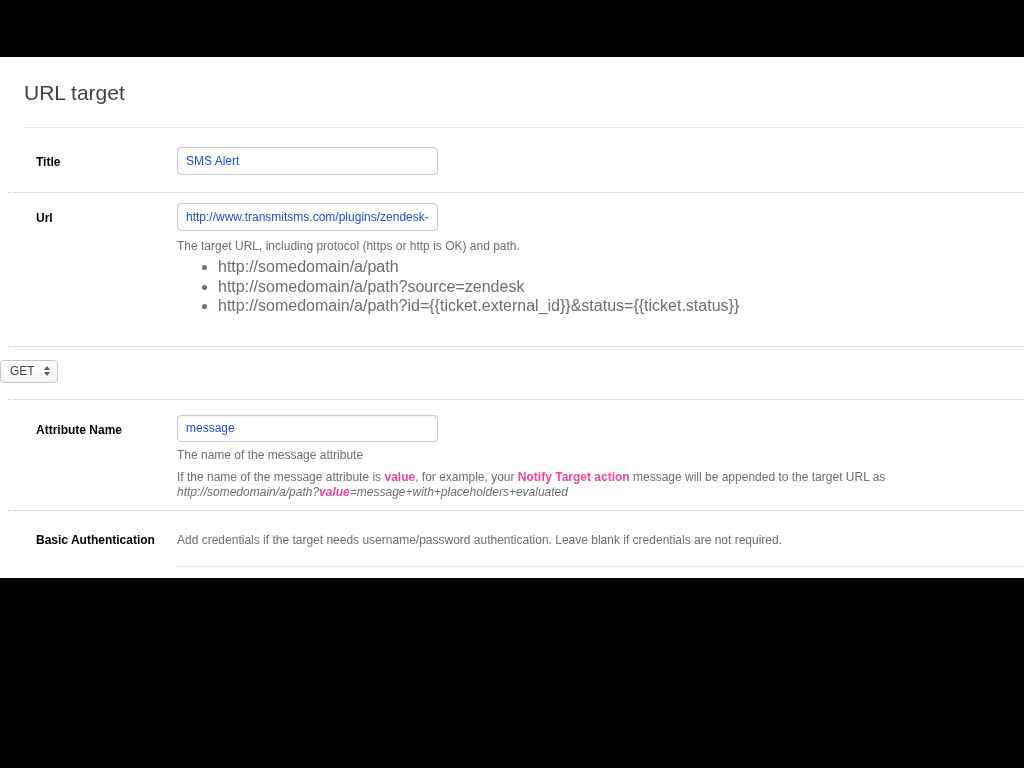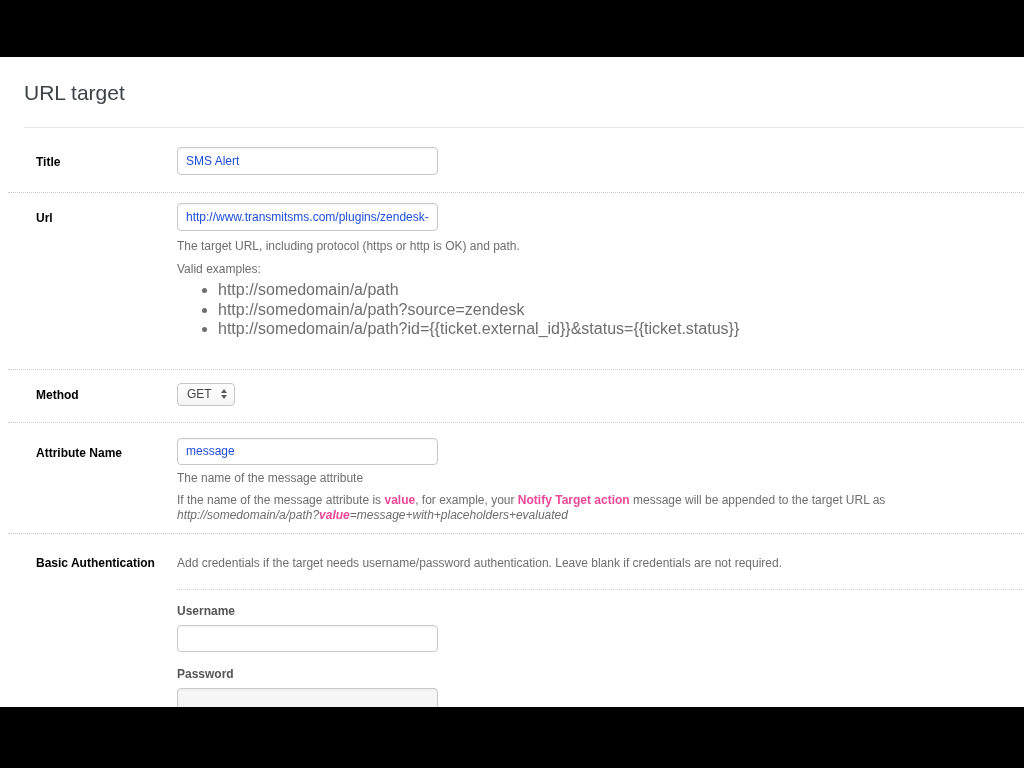--- a/index.html
+++ b/index.html
@@ -5,21 +5,21 @@
   * { box-sizing: border-box; margin: 0; padding: 0; }
   html, body { width: 1024px; height: 768px; overflow: hidden; }
   body {
     font-family: "Liberation Sans", sans-serif;
     background: #000;
     color: #555;
   }
   .letterbox { width: 100%; background: #000; }
   .letterbox.top { height: 57px; }
   .letterbox.bottom { height: 61px; }
-  .content { height: 650px; background: #fff; overflow: hidden; }
+  .content { height: 521px; background: #fff; overflow: hidden; }
 
   h1.page-title {
     padding: 23px 0 0 24px;
     font-size: 21px;
     font-weight: 500;
     color: #3e4247;
     line-height: 25px;
   }
   .hr { border: 0; }
   .hr-heading { border-top: 1px solid #e9e9e9; margin: 22px 0 0 24px; }
@@ -140,32 +140,30 @@
       <input type="text" class="text-input" value="SMS Alert" style="">
     </div>
   </div>
   <hr class="hr hr-section">
 
   <div class="row row-url">
     <div class="flabel">Url</div>
     <div class="fcontent">
       <input type="text" class="text-input" value="http://www.transmitsms.com/plugins/zendesk-pro" style="">
       <div class="help">The target URL, including protocol (https or http is OK) and path.</div>
-      <div class="examples-heading">Valid examples:</div>
       <ul class="examples-list">
         <li>http://somedomain/a/path</li>
         <li>http://somedomain/a/path?source=zendesk</li>
         <li>http://somedomain/a/path?id={{ticket.external_id}}&amp;status={{ticket.status}}</li>
       </ul>
     </div>
   </div>
   <hr class="hr hr-section">
 
   <div class="row row-method">
-    <div class="flabel">Method</div>
     <div class="fcontent">
       <div class="select">
         <span>GET</span>
         <span class="arrows">
           <span class="tri-up"></span>
           <span class="tri-down"></span>
         </span>
       </div>
     </div>
   </div>

